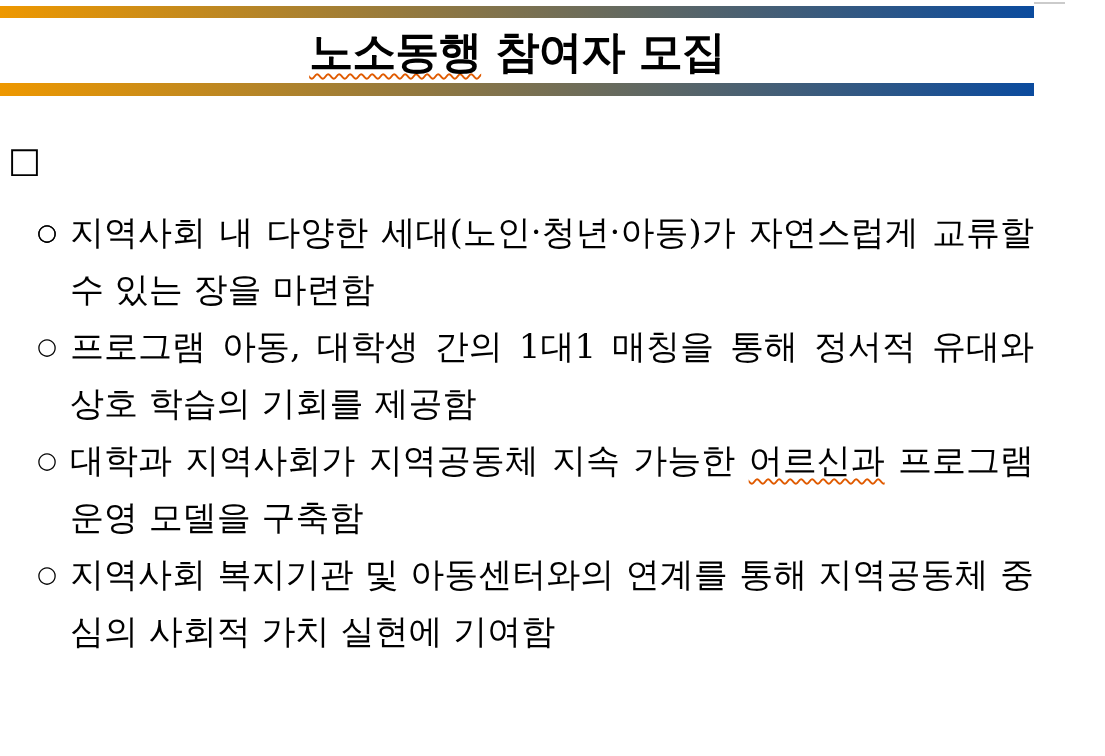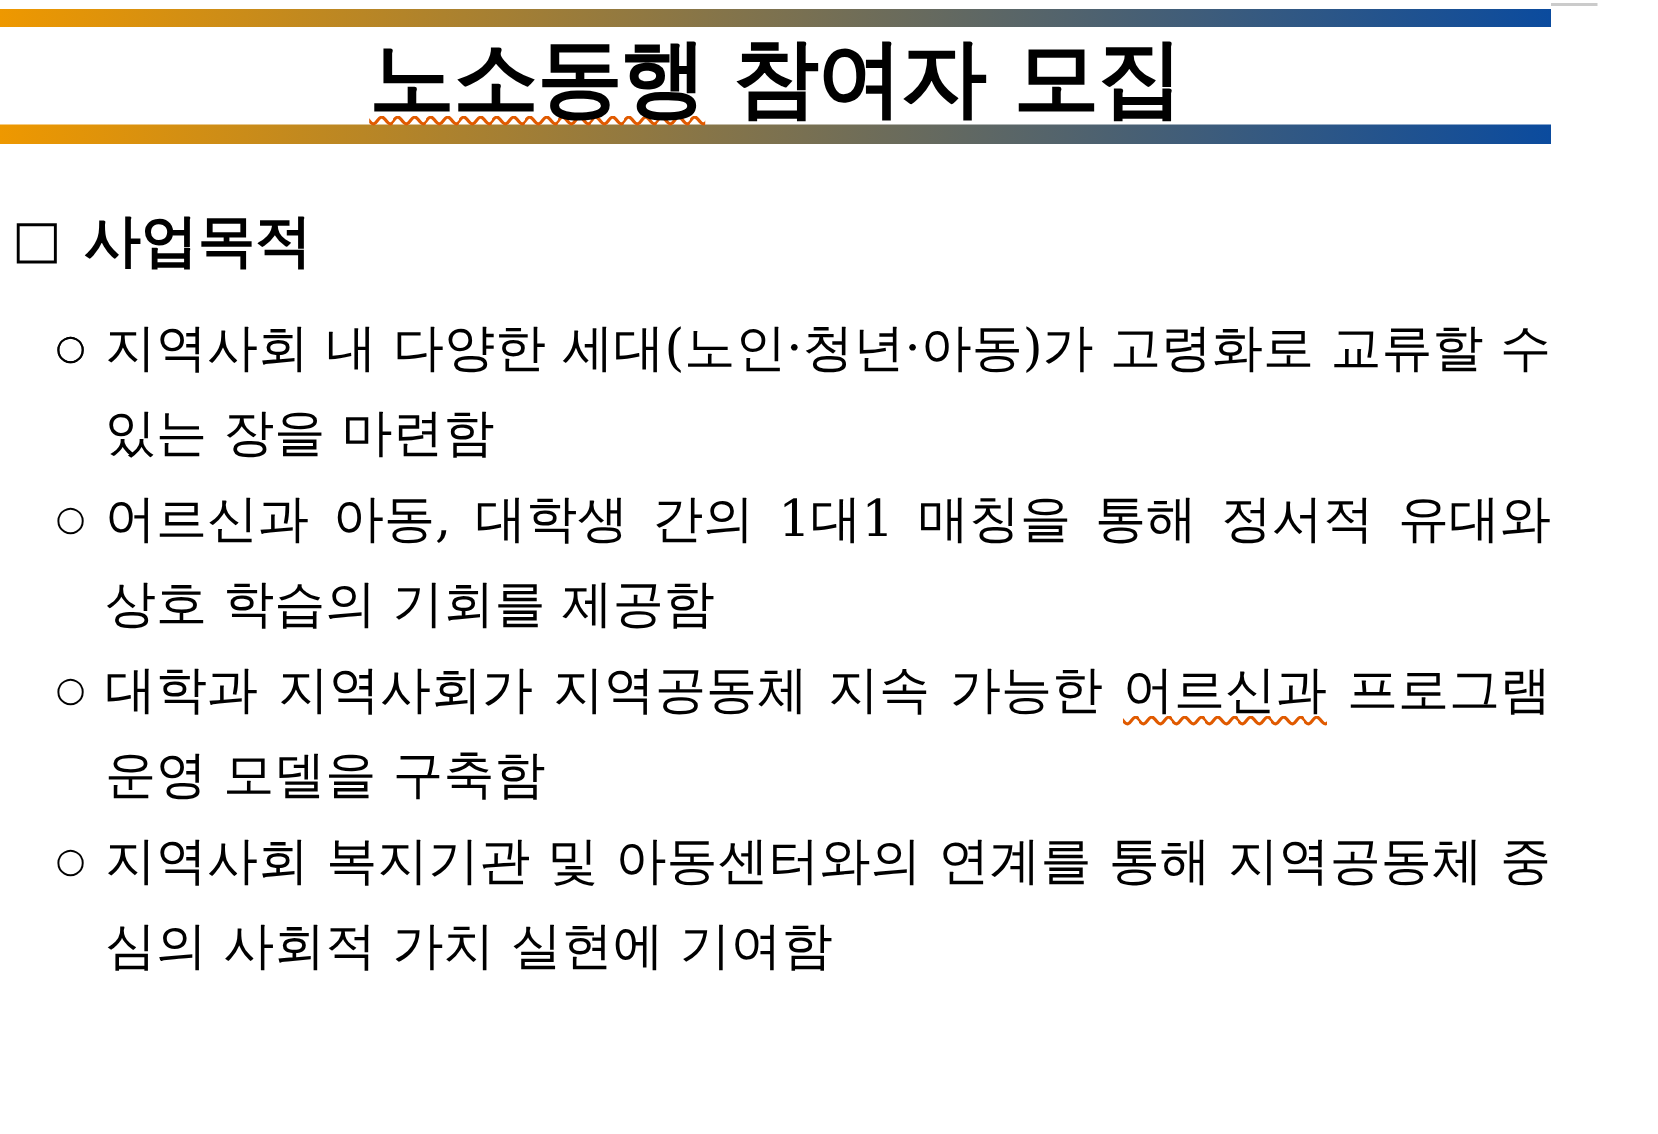--- a/index.html
+++ b/index.html
@@ -38,21 +38,21 @@
     height: 2px;
     background: #cbcbcb;
   }
   .title {
     margin-top: 12px;
     margin-bottom: 9px;
     width: 1034px;
     text-align: center;
     font-family: "DejaVu Sans", "Liberation Sans", sans-serif;
     font-weight: 700;
-    font-size: 57px;
+    font-size: 44px;
     line-height: 44px;
     letter-spacing: -1px;
     white-space: nowrap;
   }
   .wavy {
     text-decoration-line: underline;
     text-decoration-style: wavy;
     text-decoration-color: var(--spell, #E05A00);
     text-decoration-thickness: 2px;
     text-underline-offset: 6px;
@@ -104,35 +104,34 @@
   <div class="content">
 
     <div class="gbar top"></div>
 
     <div class="title"><span class="wavy">노소동행</span><span> 참여자 모집</span></div>
 
     <div class="gbar bottom"></div>
 
     <div class="heading">
       <span class="sq">□</span>
-      <span>사업목적</span>
     </div>
 
     <div class="bullets">
 
       <div class="bullet">
         <span class="marker">○</span>
       </div>
 
       <div class="bullet">
-        <span class="marker">○</span><span>지역사회 내 다양한 세대(노인·청년·아동)가 고령화로 교류할 수 있는 장을 마련함</span>
+        <span class="marker">○</span><span>지역사회 내 다양한 세대(노인·청년·아동)가 자연스럽게 교류할 수 있는 장을 마련함</span>
       </div>
 
       <div class="bullet">
-        <span class="marker">○</span><span>어르신과 아동, 대학생 간의 1대1 매칭을 통해 정서적 유대와 상호 학습의 기회를 제공함</span>
+        <span class="marker">○</span><span>프로그램 아동, 대학생 간의 1대1 매칭을 통해 정서적 유대와 상호 학습의 기회를 제공함</span>
       </div>
 
       <div class="bullet">
         <span class="marker">○</span><span>대학과 지역사회가 지역공동체 지속 가능한 </span><span class="wavy">어르신과</span><span> 프로그램 운영 모델을 구축함</span>
       </div>
 
       <div class="bullet">
         <span class="marker">○</span><span>지역사회 복지기관 및 아동센터와의 연계를 통해 지역공동체 중심의 사회적 가치 실현에 기여함</span>
       </div>
 

